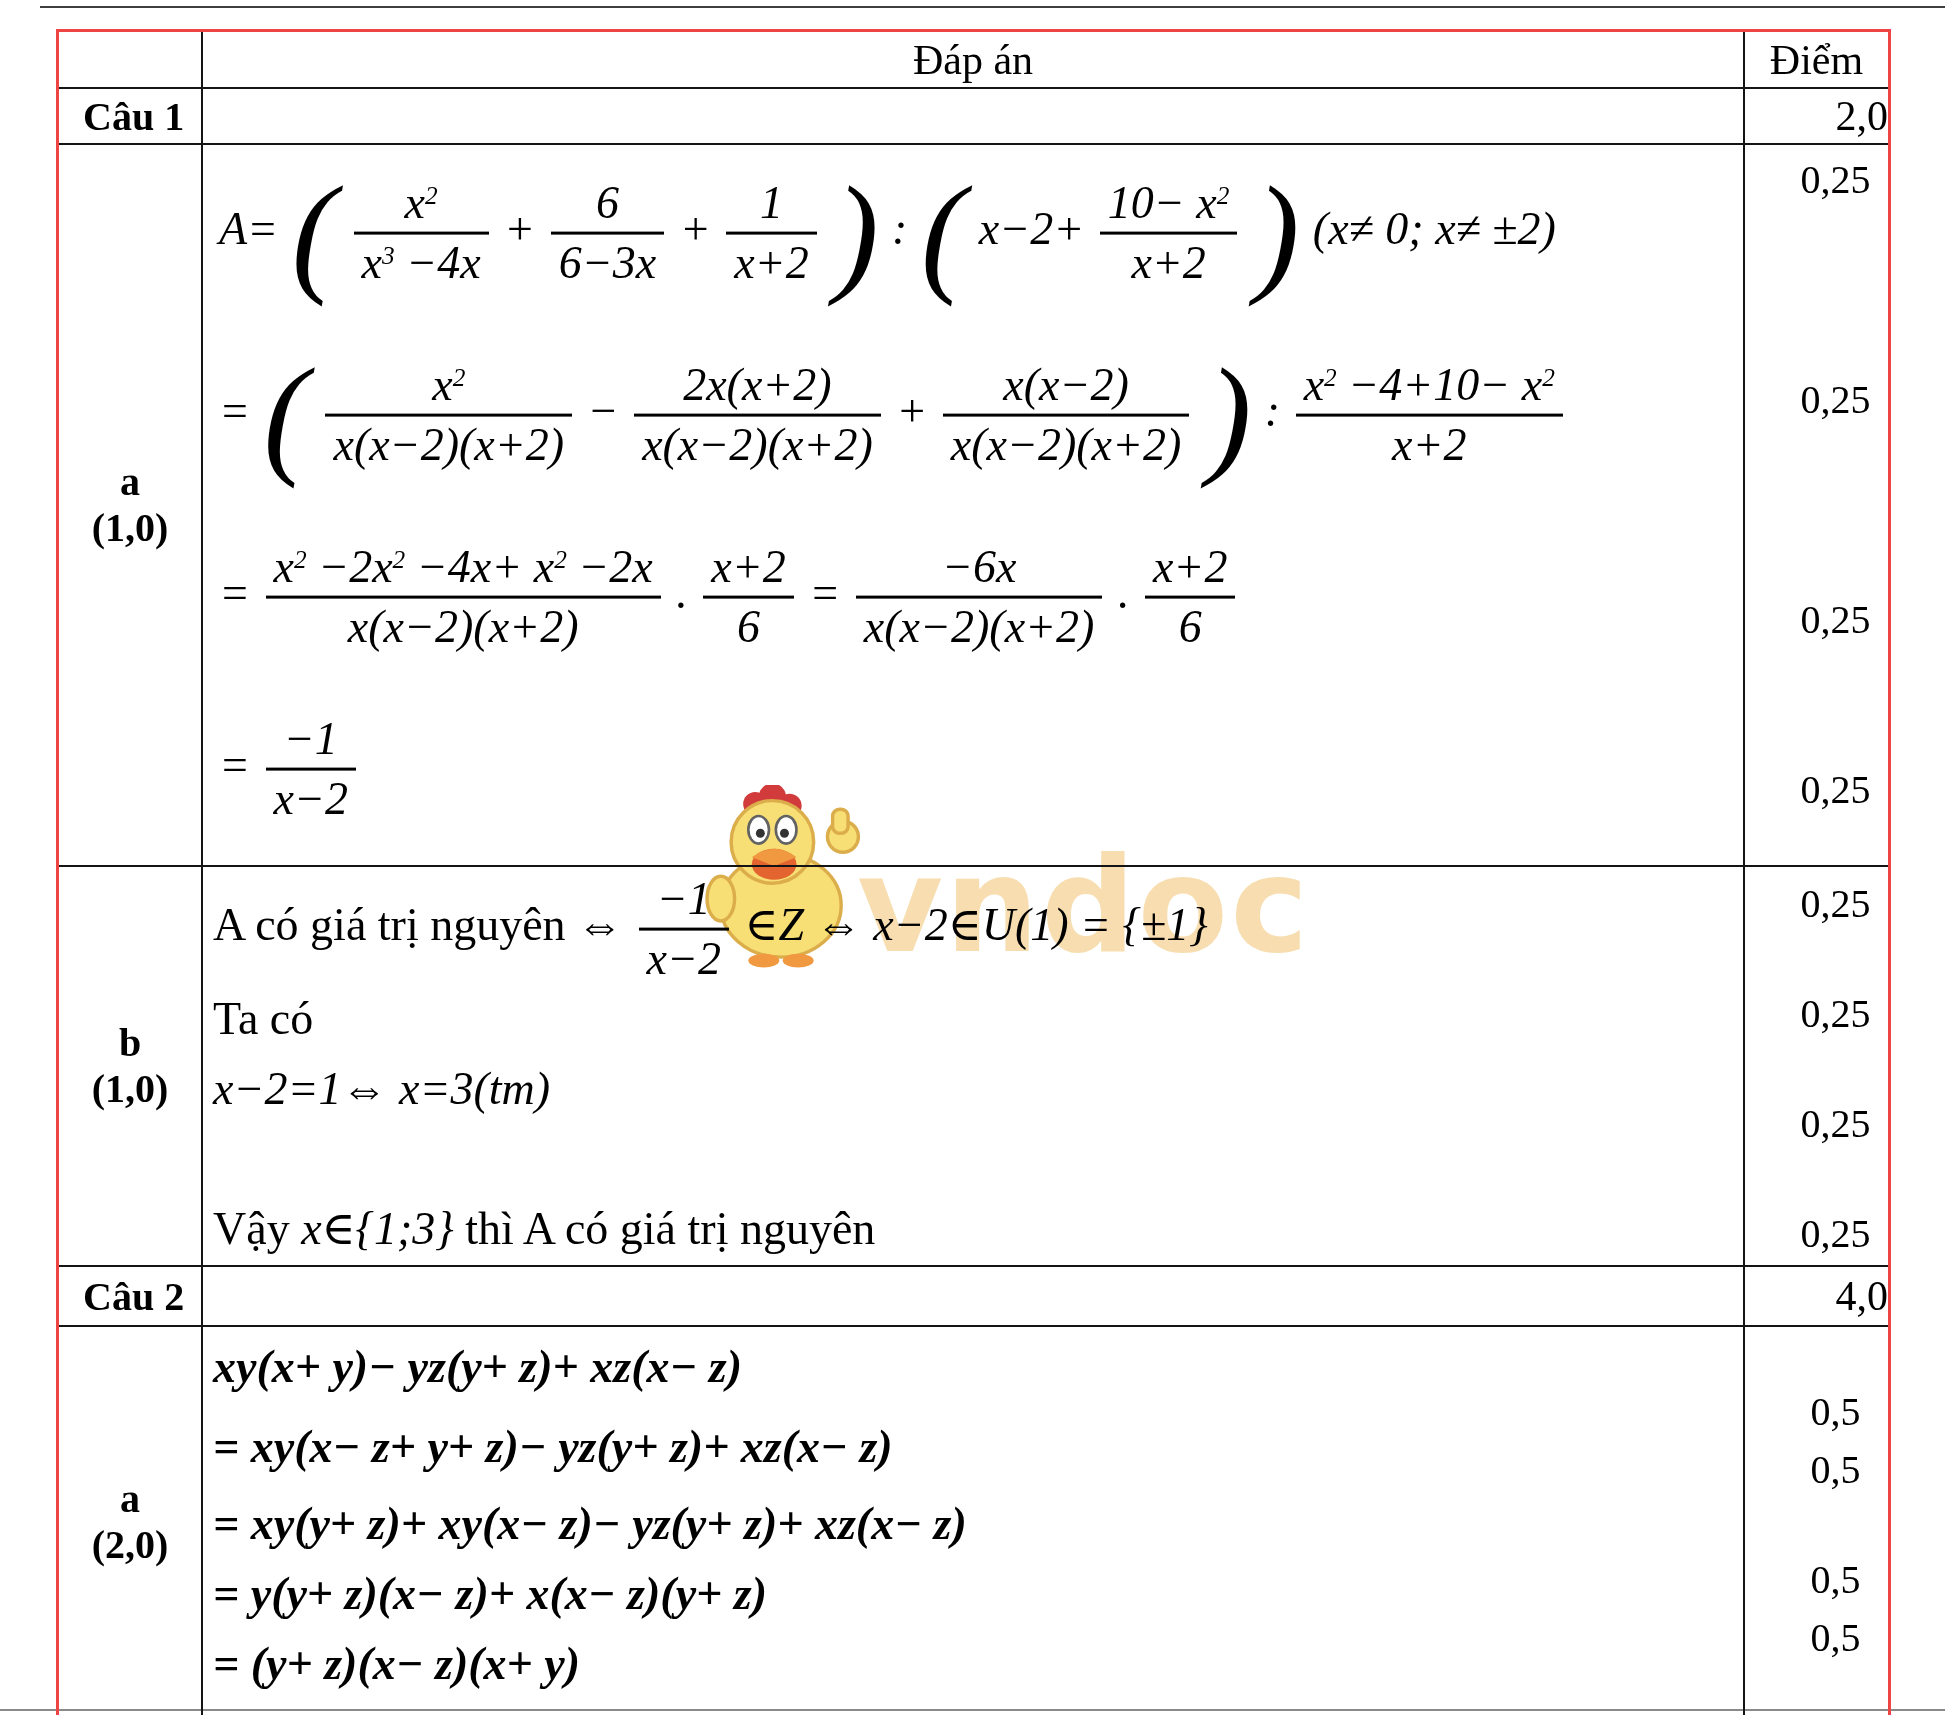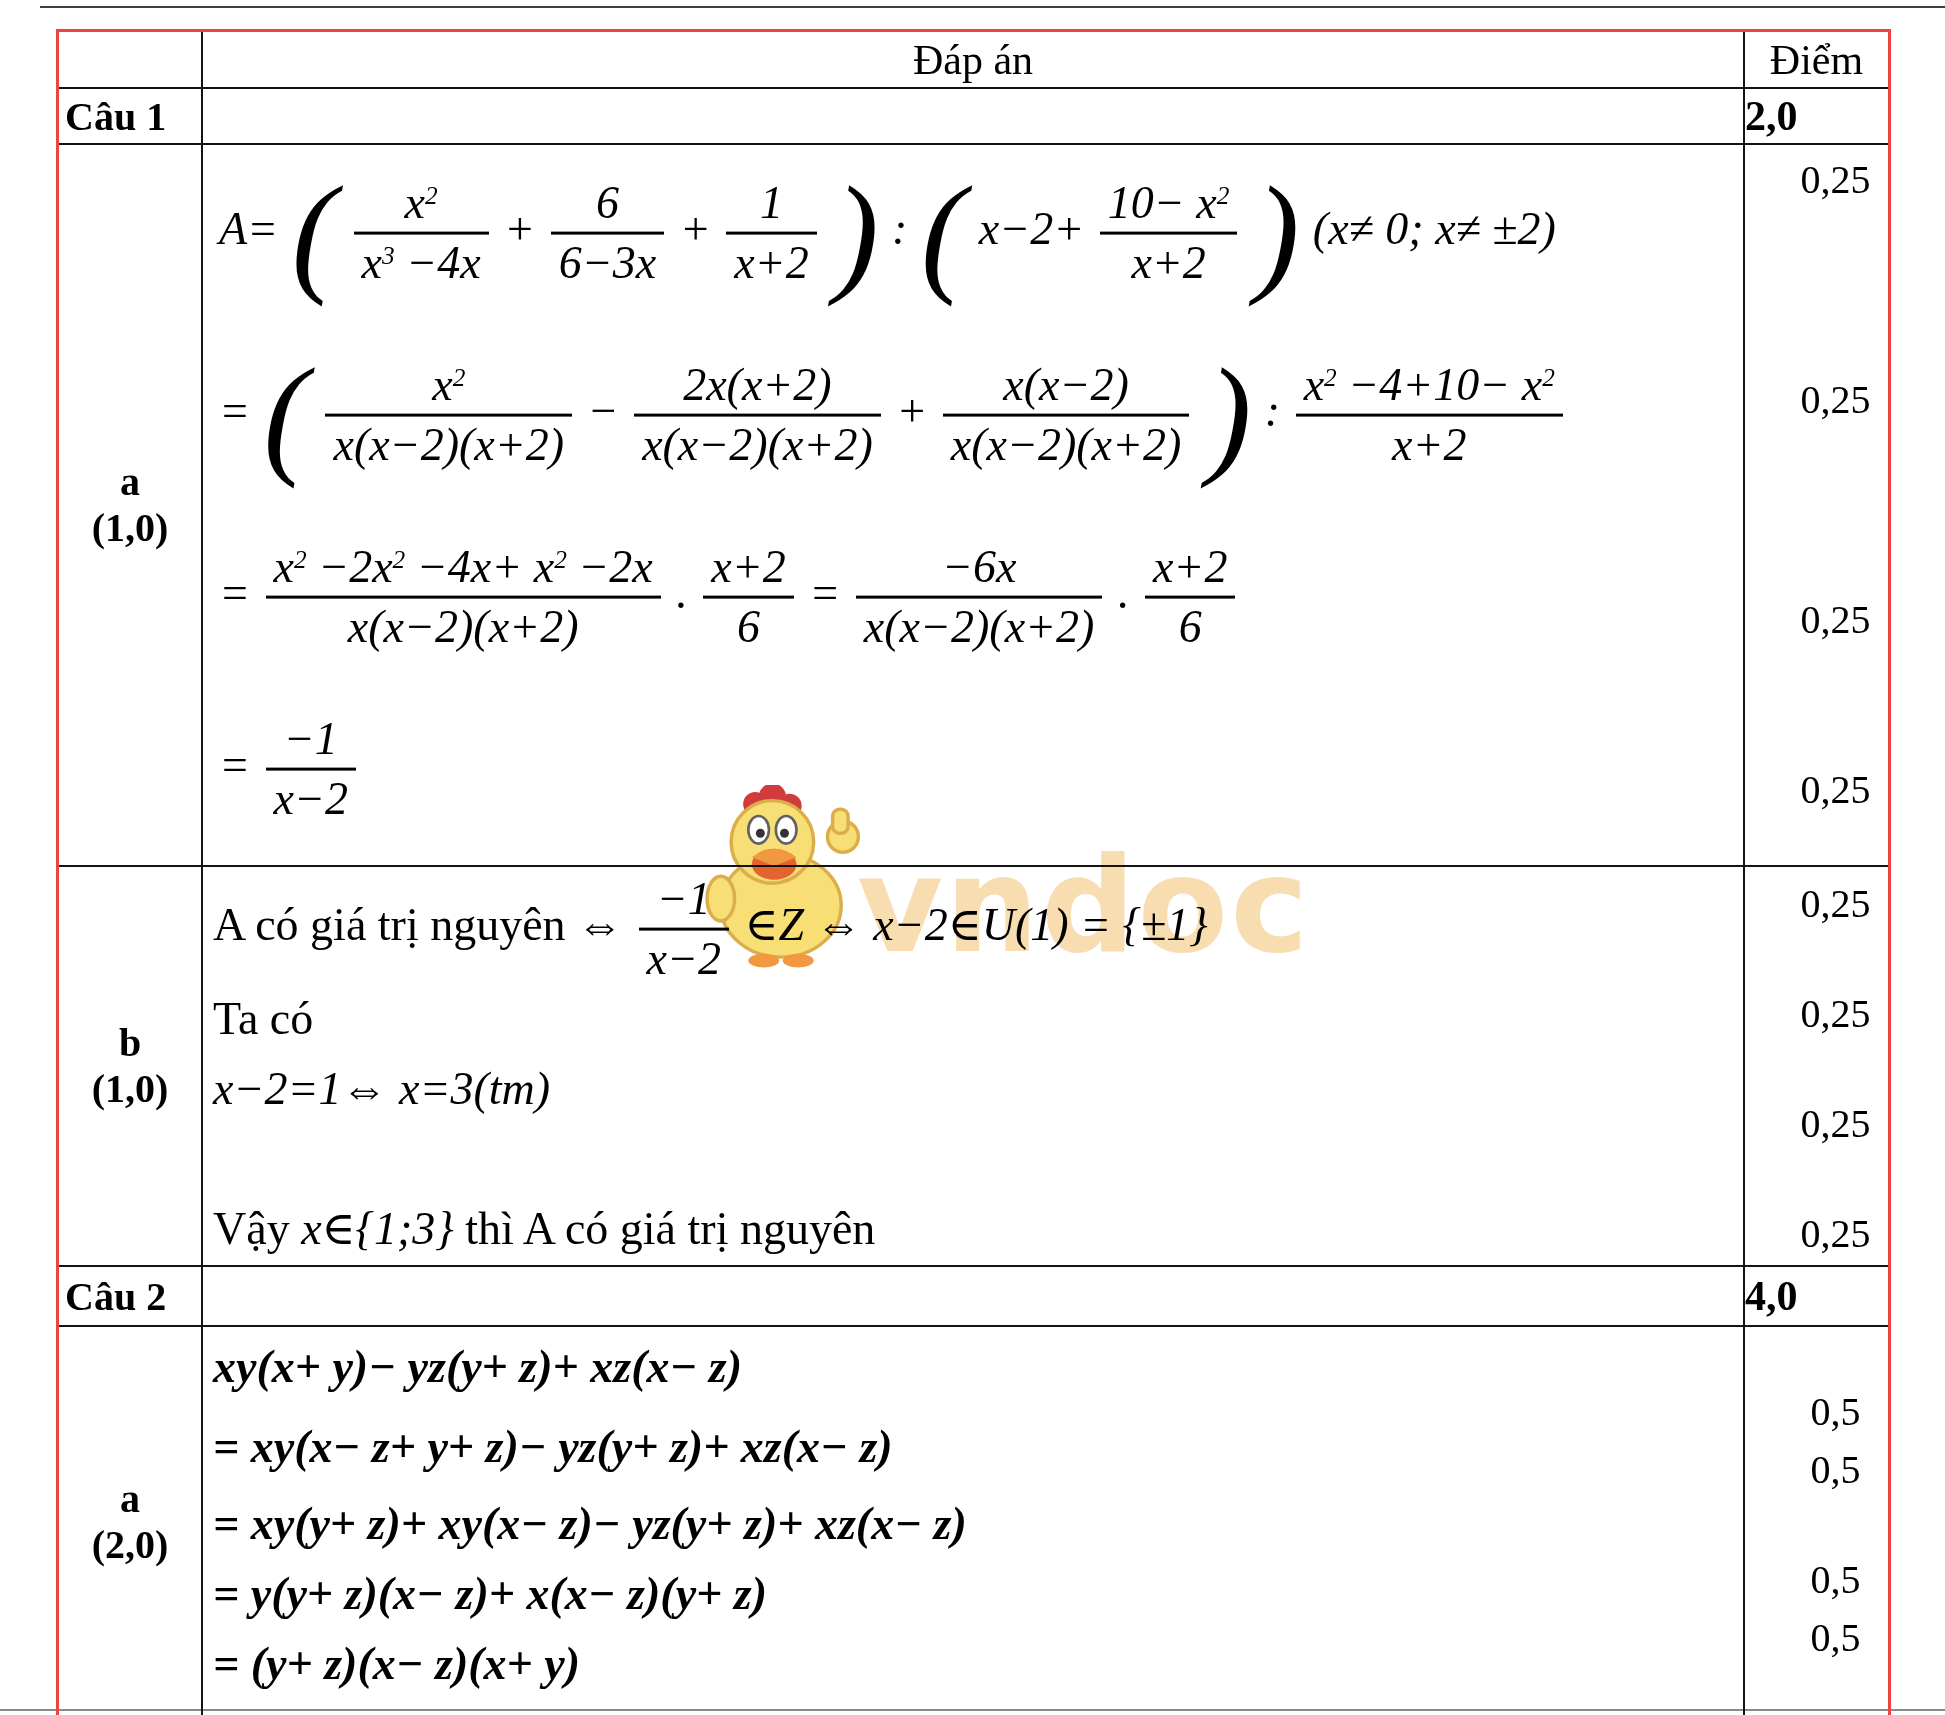--- a/index.html
+++ b/index.html
@@ -13,22 +13,22 @@
   .chick{opacity:.92;}
   
   .tbl{position:absolute;left:56px;top:29px;z-index:1;display:grid;
        grid-template-columns:144px 1542px 143px;
        grid-template-rows:57px 56px 722px 400px 60px 390px;
        border:3px solid #ef4444;}
   .cell{position:relative;border-right:2px solid #141414;border-bottom:2px solid #141414;
         box-sizing:border-box;background:transparent;}
   .cell.noR{border-right:none;} .cell.noB{border-bottom:none;}
   .hdr{display:flex;align-items:center;justify-content:center;font-size:42px;}
-  .qlabel{display:flex;align-items:center;font-weight:bold;font-size:40px;padding-left:6px;}
-  .total{display:flex;align-items:center;justify-content:flex-start;font-weight:bold;font-size:42px;}
+  .qlabel{display:flex;align-items:center;font-weight:bold;font-size:40px;padding-left:24px;}
+  .total{display:flex;align-items:center;justify-content:flex-end;font-weight:normal;font-size:42px;}
   .sublbl{display:flex;flex-direction:column;align-items:center;justify-content:center;
           font-weight:bold;font-size:40px;line-height:1.15;}
   
   .mline{position:absolute;left:16px;transform:translateY(-50%);white-space:nowrap;
          font-style:italic;font-size:46px;line-height:1.15;}
   .mline.tight{left:10px;}
   .mline.heavy{font-weight:bold;}
   .rm{font-style:normal;}
   .frac{display:inline-block;vertical-align:middle;text-align:center;margin:0 4px;}
   .fnum,.fden{display:block;padding:2px 8px;}

